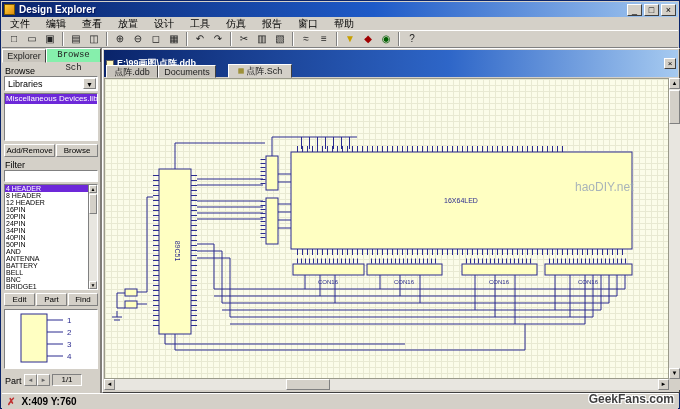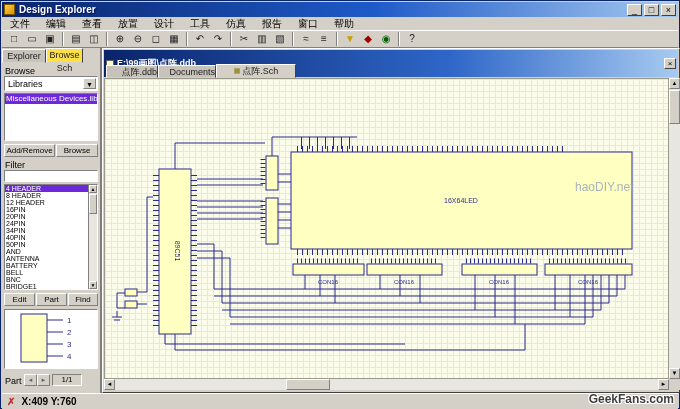--- a/index.html
+++ b/index.html
@@ -39,21 +39,21 @@
   .tbsep { width:2px; height:14px; border-left:1px solid #808080;
     border-right:1px solid #fff; margin:0 3px; flex:none; }
 
   
   #leftpanel { position:absolute; left:1px; top:47px; width:100px; height:345px;
     background:#D4D0C8; border-right:2px outset #D4D0C8; }
   .lp-tab { position:absolute; height:14px; font-size:9px; text-align:center;
     line-height:13px; border:1px solid; border-color:#fff #404040 #D4D0C8 #fff;
     background:#C7C3BB; color:#222; }
   #tab-explorer  { left:0;  top:1px; width:44px; }
-  #tab-browsesch { left:44px; top:0;  width:37px; height:15px; background:#fde047; z-index:2; }
+  #tab-browsesch { left:44px; top:0;  width:55px; height:15px; background:#86efac; z-index:2;font-family:Liberation Mono, monospace; }
   #browse-label { position:absolute; left:3px; top:18px; font-size:9px; }
   #lib-combo { position:absolute; left:2px; top:28px; width:94px; height:15px; }
   #lib-combo .cval { position:absolute; left:1px; top:1px; right:14px; bottom:1px;
     font-size:9px; line-height:12px; padding-left:2px; background:#fff; }
   #lib-combo .carr { position:absolute; right:1px; top:1px; width:13px; bottom:1px;
     font-size:7px; line-height:11px; text-align:center; }
   #lib-list { position:absolute; left:2px; top:45px; width:94px; height:48px; overflow:hidden; }
   #comp-list { position:absolute; left:2px; top:136px; width:94px; height:106px; overflow:hidden; }
   .li { font-size:7px; line-height:7px; padding:0 1px; white-space:nowrap; color:#000; }
   .li.first { font-size:8px; line-height:10px; }
@@ -89,25 +89,25 @@
   #doctitle { position:absolute; left:1px; top:1px; width:574px; height:27px;
     background:linear-gradient(90deg,#0A246A 0%,#2E66C8 60%,#A6CAF0 100%);
     color:#fff; display:flex; align-items:center; padding:0 2px; }
   #doctitle .dicon { width:8px; height:8px; background:#FFF7C0; border:1px solid #606060; margin-right:3px; flex:none; }
   #doctitle .dtext { flex:1; font-size:9px; font-weight:bold; white-space:nowrap; }
   #doc-close { width:12px; height:11px; background:#D4D0C8; border:1px solid;
     border-color:#fff #404040 #404040 #fff; color:#000; font-size:8px;
     line-height:9px; text-align:center; flex:none; }
   #doctabs { position:absolute; left:1px; top:15px; width:574px; height:14px; }
   .dtab { position:absolute; top:1px; height:13px; font-size:9px; line-height:12px;
-    text-align:right; border:1px solid; border-color:#fff #404040 #D4D0C8 #fff;
+    text-align:center; border:1px solid; border-color:#fff #404040 #D4D0C8 #fff;
     background:#C7C3BB; color:#222; white-space:nowrap; }
   #dtab-1 { left:2px;   width:52px; }
   #dtab-2 { left:54px;  width:58px; }
-  #dtab-3 { left:112px; width:80px; top:0; height:14px; background:#D4D0C8; z-index:2;
+  #dtab-3 { left:124px; width:64px; top:0; height:14px; background:#D4D0C8; z-index:2;
     display:flex; align-items:center; justify-content:center; gap:2px; }
   #dtab-3 .tabicon { font-size:7px; color:#887700; }
 
   
   #canvas { position:absolute; left:1px; top:29px; width:565px; height:301px;
     background-color:#FBFCE9;
     background-image:linear-gradient(to right,#E8E9D2 1px,transparent 1px),
                      linear-gradient(to bottom,#E8E9D2 1px,transparent 1px);
     background-size:6px 6px; border:1px solid #9a9a8a; overflow:hidden; }
   #canvas svg { position:absolute; left:0; top:0; }

